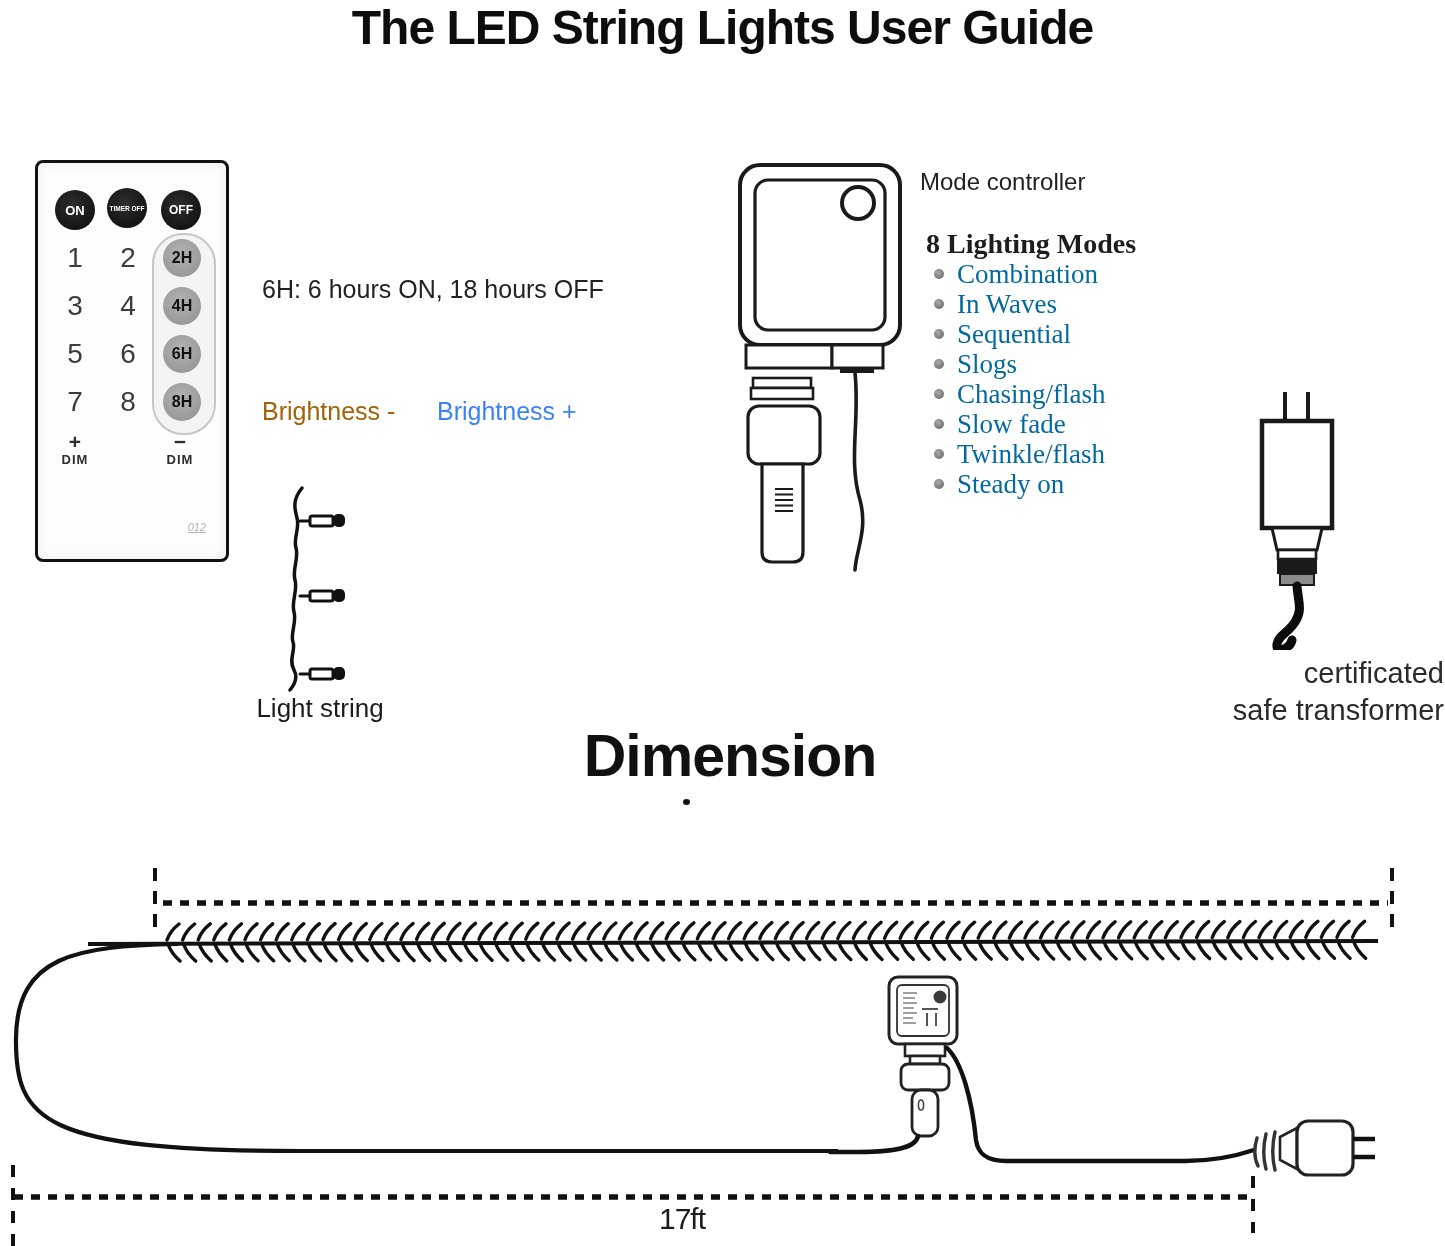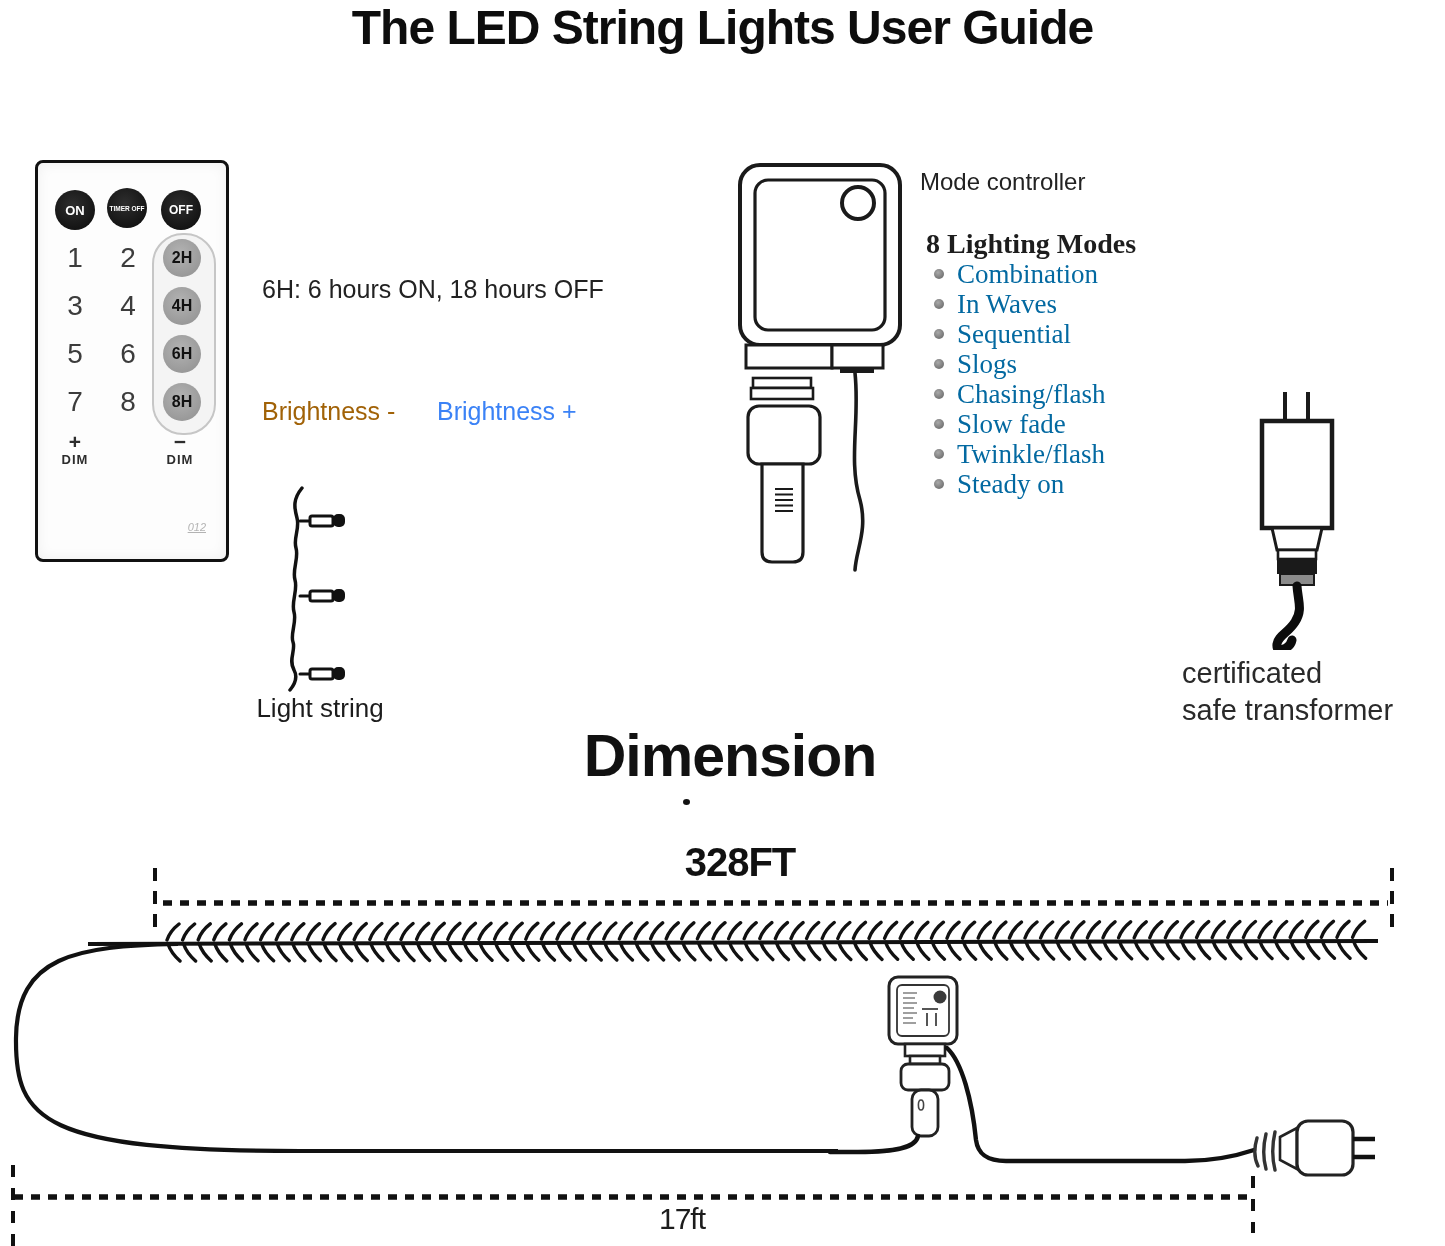--- a/index.html
+++ b/index.html
@@ -40,21 +40,21 @@
   
   .mc-title{left:920px;top:168px;font-size:24px;color:#222;}
   .mc-modes-heading{left:926px;top:228px;font-family:"Liberation Serif",serif;
     font-size:28px;font-weight:bold;color:#1d1d1d;}
   .mc-list{left:934px;top:259px;font-family:Liberation Serif, serif;font-size:27px;color:#0369a1;}
   .mc-item{height:30px;display:flex;align-items:center;}
   .bullet{width:10px;height:10px;border-radius:50%;margin-right:13px;flex:0 0 auto;
     background:radial-gradient(circle at 40% 35%,#a9a9a9,#5f5f5f);}
 
   
-  .transformer-label{left:1182px;top:655px;width:262px;text-align:left;
+  .transformer-label{left:1182px;top:655px;width:262px;text-align:right;
     font-size:29px;color:#2a2a2a;line-height:37px;}
 
   
   .dimension-heading{left:0;top:722px;width:1460px;text-align:center;
     font-size:59px;font-weight:bold;letter-spacing:-1px;color:#111;}
   .dim-dot{left:683px;top:799px;width:7px;height:6px;border-radius:50%;background:#111;}
   .total-length-label{left:620px;top:840px;width:240px;text-align:center;
     font-size:40px;font-weight:bold;letter-spacing:-1px;color:#111;}
   .lead-length-label{left:540px;top:1202px;width:165px;text-align:right;
     font-size:30px;color:#1c1c1c;letter-spacing:-1px;}
@@ -223,16 +223,15 @@
       <path d="M1353,1139 h22 M1353,1157 h22" stroke="#111" stroke-width="4.5"></path>
     </g>
 
     <g stroke="#111">
       <path d="M13,1165 V1246" stroke-width="4" stroke-dasharray="12 11" fill="none"></path>
       <path d="M1253,1176 V1233" stroke-width="4" stroke-dasharray="12 11" fill="none"></path>
       <path d="M14,1197 H1252" stroke-width="5.5" stroke-dasharray="9 8" fill="none"></path>
     </g>
   </svg>
 
-  <div class="abs total-length-label">328FT</div>
   <div class="abs lead-length-label">17ft</div>
 
 </div>
 
 </body></html>

